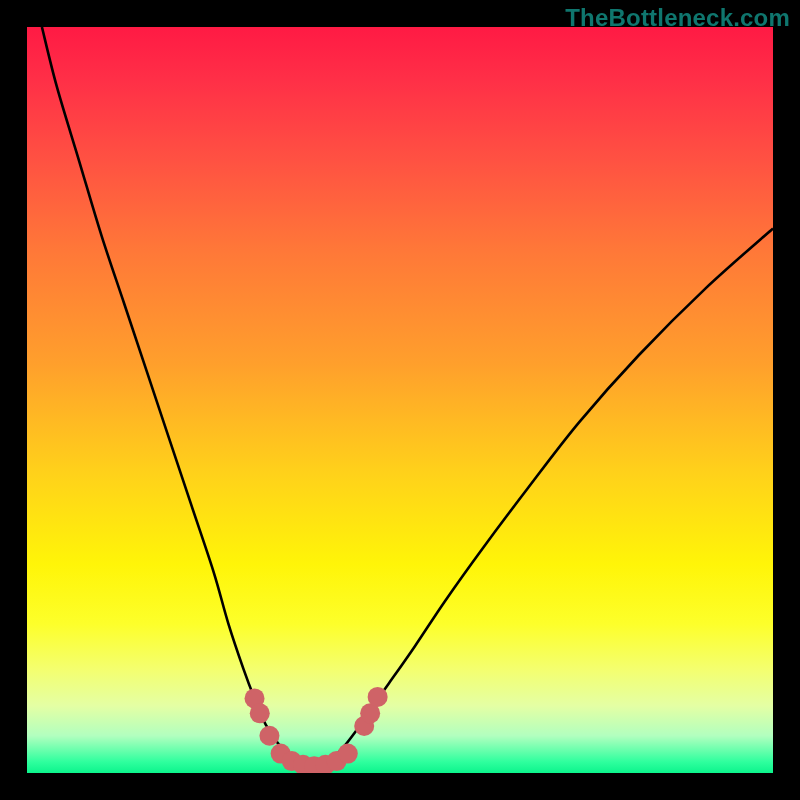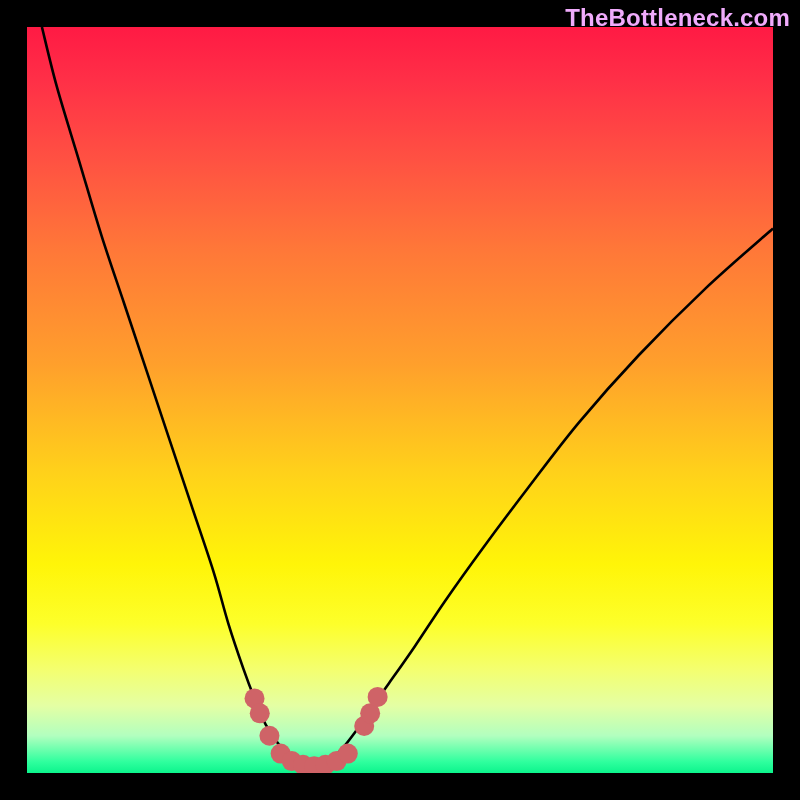--- a/index.html
+++ b/index.html
@@ -26,21 +26,21 @@
     width: 746px;
     height: 746px;
     overflow: hidden;
   }
   .watermark {
     position: absolute;
     top: 4px;
     right: 10px;
     font-size: 24px;
     font-weight: 600;
-    color: #f0abfc;
+    color: #0f766e;
     letter-spacing: 0.2px;
     user-select: none;
     z-index: 20;
   }
   svg { display: block; }
 </style>
 </head>
 <body>
 
 <div class="frame">

